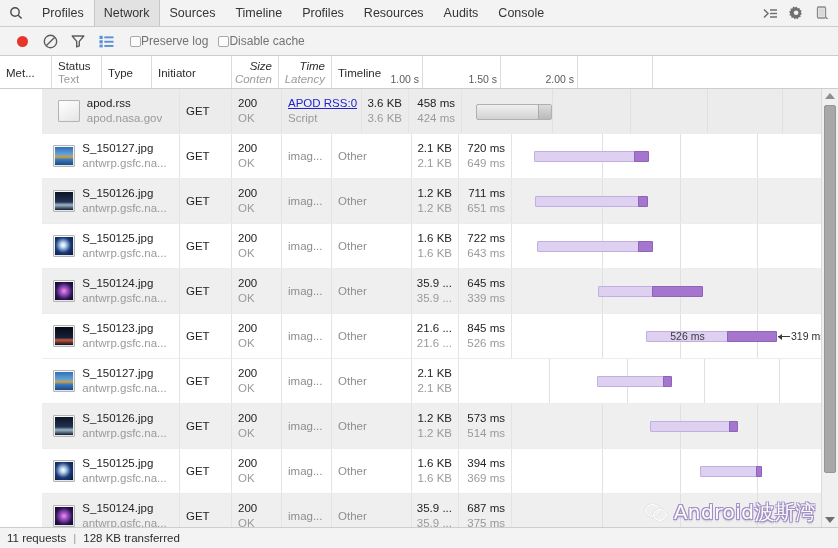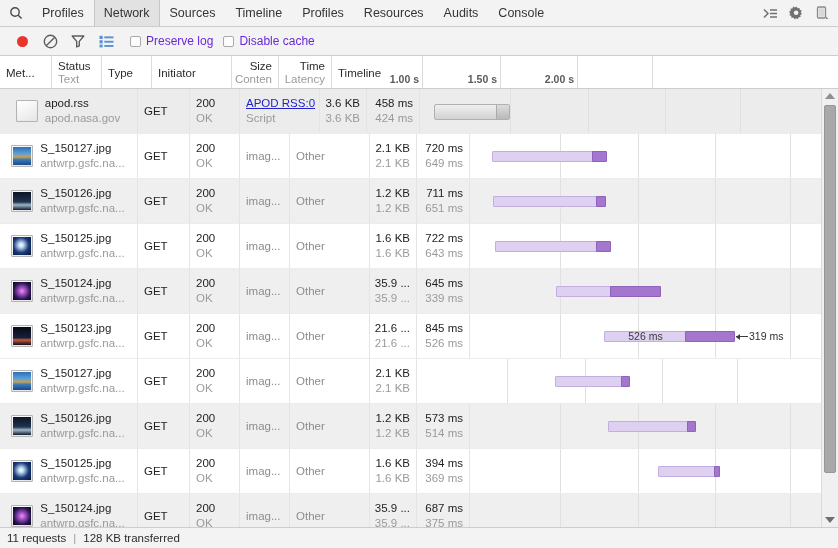--- a/index.html
+++ b/index.html
@@ -85,24 +85,23 @@
   }
   .record-dot {
     width: 11px;
     height: 11px;
     border-radius: 50%;
     background: #e8342a;
   }
   .cbox-wrap {
     display: flex;
     align-items: center;
-    gap: 5px;
     margin-left: 10px;
     font-size: 12px;
-    color: #6d28d9;
+    color: #737373;
   }
   .cbox {
     width: 11px;
     height: 11px;
     border: 1px solid #a9a9a9;
     background: #fcfcfc;
     border-radius: 2px;
     box-sizing: border-box;
   }
 
@@ -120,21 +119,21 @@
     border-right: 1px solid #dcdcdc;
     padding: 2px 5px 0 6px;
     display: flex;
     flex-direction: column;
     justify-content: center;
     overflow: hidden;
     white-space: nowrap;
   }
   .th .t1 { color: #2c2c2c; line-height: 13px; }
   .th .t2 { color: #9b9b9b; line-height: 13px; }
-  .th.numeric { align-items: flex-end; padding-right: 6px; }
+  .th.numeric { align-items: flex-end; padding-right: 6px; font-style: italic; }
 
   
   .c-name  { width: 138px; }
   .c-met   { width: 52px; }
   .c-stat  { width: 50px; }
   .c-type  { width: 50px; }
   .c-init  { width: 80px; }
   .c-size  { width: 47px; }
   .c-time  { width: 53px; }
   .c-tl    { flex: 1 1 auto; border-right: none; position: relative; }
@@ -143,20 +142,21 @@
   .tbody-wrap {
     flex: 1 1 auto;
     position: relative;
     overflow: hidden;
     background: #fff;
   }
   .tbody {
     position: absolute;
     top: 0; left: 0; right: 16px; bottom: 0;
     overflow: hidden;
+    padding-left: 42px;
   }
   .row {
     height: 45px;
     display: flex;
     box-sizing: border-box;
     border-bottom: 1px solid #ececec;
     background: #ffffff;
   }
   .row.alt { background: #efefef; }
   .row.first { background: #ececec; }
@@ -286,21 +286,20 @@
   
   .tlhead { position: relative; }
   .tick {
     position: absolute;
     bottom: 3px;
     font-size: 10.5px;
     color: #5a5a5a;
     transform: translateX(-100%);
     padding-right: 3px;
     white-space: nowrap;
-    font-weight: bold;
   }
   .tickline {
     position: absolute;
     top: 0; bottom: 0;
     width: 1px;
     background: #dcdcdc;
   }
 
   
   .overviewbar {
@@ -969,14 +968,21 @@
         </div>
     </div>
   </div>
 
   <div class="statusbar">
     <span>11 requests</span>
     <span class="sb-sep">|</span>
     <span>128 KB transferred</span>
   </div>
 
+  <div class="watermark">
+    <div class="wm-icon">
+      <div class="b1"></div>
+        <div class="b2"></div>
+    </div>
+    <div class="wm-text">Android波斯湾</div>
+  </div>
 
 </div>
 
 </body></html>

